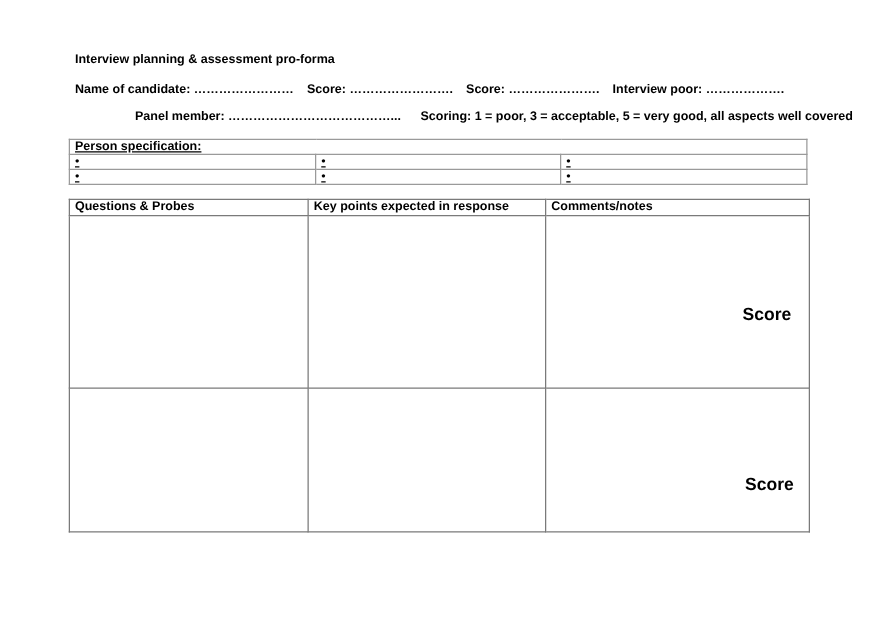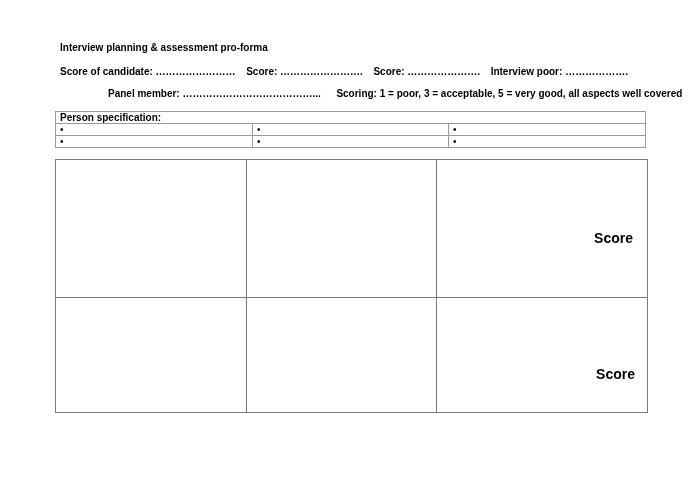--- a/index.html
+++ b/index.html
@@ -6,21 +6,21 @@
   body { width:700px; height:495px; position:relative; overflow:hidden;
          font-family:"Liberation Sans", "DejaVu Sans", sans-serif; color:#000; }
   .line { position:absolute; left:60px; font-size:10px; font-weight:bold; white-space:nowrap; }
   .title { top:42px; }
   .row1 { top:66px; }
   .row2 { top:88px;margin-left:48px; }
   .sp { display:inline-block; width:5px; }
   .dots { font-weight:bold; }
 
   .pspec { position:absolute; left:55px; top:111px; width:590px; border:1px solid #8a8a8a;
-           border-collapse:collapse; }
+           border-collapse:collapse;text-decoration:underline; }
   table { border-collapse:collapse; table-layout:fixed; }
   .pspec td { border:1px solid #9a9a9a; height:11px; padding:0 0 0 4px; font-size:10px;
               font-weight:bold; line-height:11px; vertical-align:middle; }
   .pspec td.bullet { font-weight:normal; font-size:10px; }
 
   .main { position:absolute; left:55px; top:159px; width:592px; }
   .main th, .main td { border:1px solid #7a7a7a; }
   .main th { height:12px; font-size:10px; font-weight:bold; text-align:left; padding:0 0 0 4px;
              line-height:12px; }
   .main td { height:137px; vertical-align:top; position:relative; padding:0; }
@@ -28,21 +28,21 @@
   .score { position:absolute; right:14px; font-size:14px; font-weight:bold; }
   .main tr.r1 .score { top:70px; }
   .main tr.r2 .score { top:68px; right:12px; }
 </style>
 </head>
 <body>
 
 <div class="line title">Interview planning &amp; assessment pro-forma</div>
 
 <div class="line row1">
-  <span>Score of candidate:</span>
+  <span>Name of candidate:</span>
   <span class="dots">……………………</span>
   <span class="sp"></span>
   <span>Score:</span>
   <span class="dots">…………………….</span>
   <span class="sp"></span>
   <span>Score:</span>
   <span class="dots">………………….</span>
   <span class="sp"></span>
   <span>Interview poor:</span>
   <span class="dots">……………….</span>
@@ -78,20 +78,25 @@
 </tbody>
   </table>
 
 <table class="main">
   <colgroup>
       <col style="width:191px">
       <col style="width:190px">
       <col style="width:211px">
     </colgroup>
   <tbody>
+      <tr>
+    <th>Questions &amp; Probes</th>
+    <th>Key points expected in response</th>
+    <th>Comments/notes</th>
+  </tr>
   <tr class="r1">
     <td><span></span></td>
     <td><span></span></td>
     <td>
       <span></span>
       <span class="score">Score</span>
     </td>
   </tr>
   <tr class="r2">
     <td><span></span></td>

